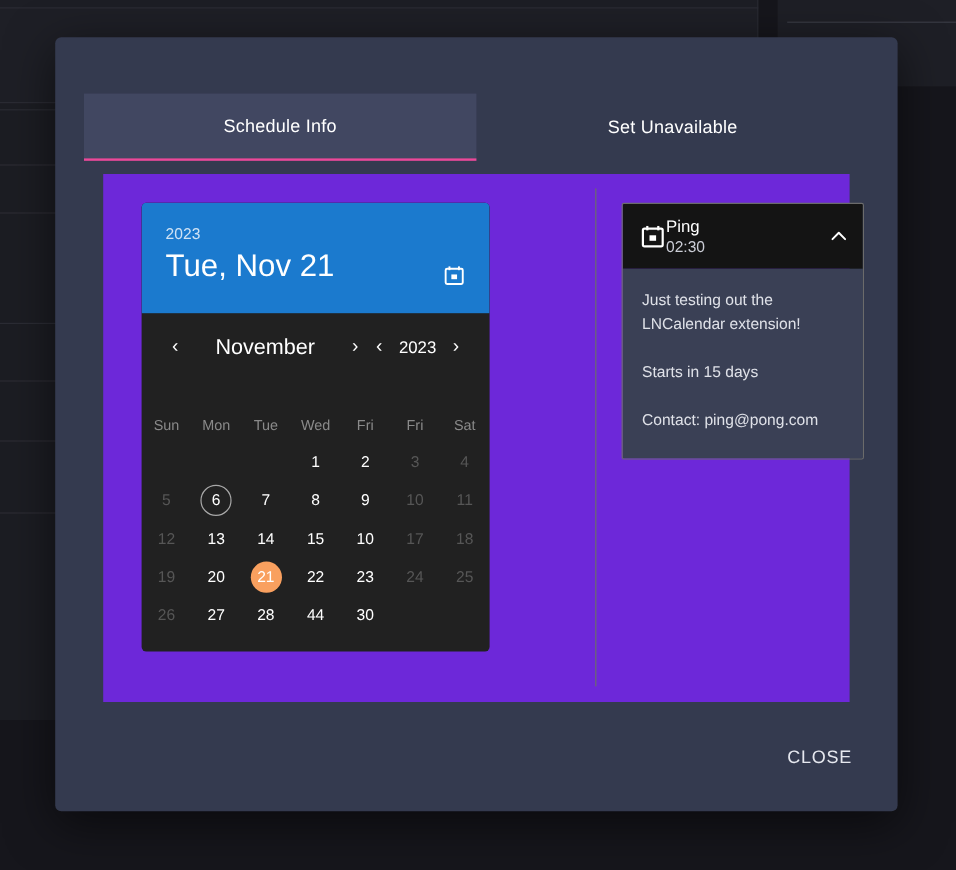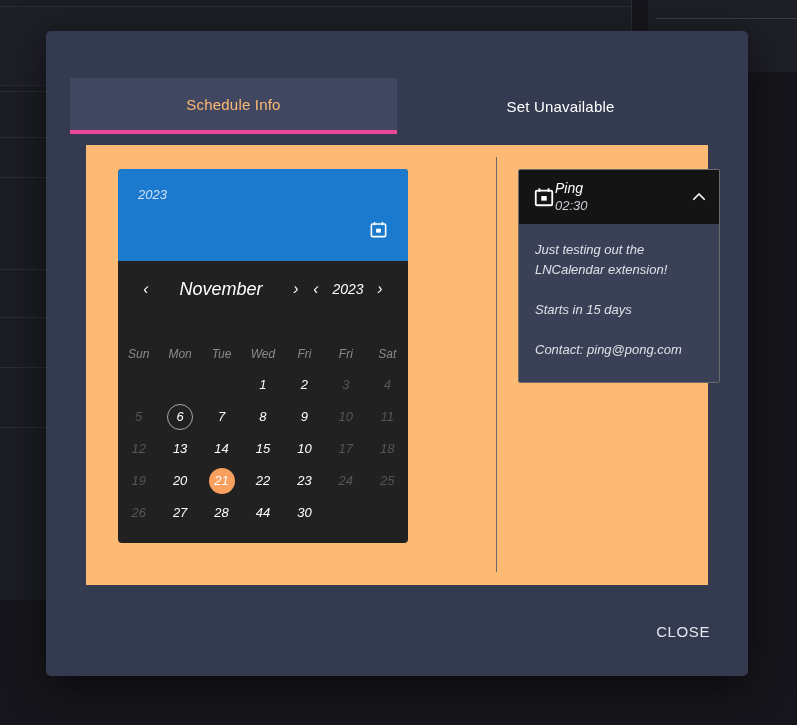--- a/index.html
+++ b/index.html
@@ -83,31 +83,30 @@
     flex: 1 1 0;
     display: flex; align-items: center; justify-content: center;
     font-size: 15px;
     color: #ffffff;
     letter-spacing: .2px;
     cursor: pointer;
     user-select: none;
   }
   .tab.active {
     background: #414761;
-    border-bottom: 4px solid #ec4899;
-    color: #fdba74;
+    border-bottom: 2px solid #ec4899;
+    color: #ffffff;
   }
 
   
   .content {
     position: absolute;
     left: 40px; top: 114px;
     width: 622px; height: 440px;
-    background: #fdba74;
-    font-style: italic;
+    background: #6d28d9;
   }
   .vdivider {
     position: absolute;
     left: 410px; top: 12px;
     width: 1px; height: 415px;
     background: #6b6b6b;
   }
 
   
   .calendar {
@@ -266,20 +265,21 @@
     <div class="tab active">Schedule Info</div>
     <div class="tab">Set Unavailable</div>
   </div>
 
   <div class="content">
     <div class="vdivider"></div>
 
     <div class="calendar">
       <div class="cal-head">
         <div class="cal-year">2023</div>
+        <div class="cal-date">Tue, Nov 21</div>
         <span class="cal-head-icon">
           <svg viewBox="0 0 24 24" width="19" height="19">
             <rect x="3" y="5" width="18" height="16" rx="1.5" fill="none" stroke="#ffffff" stroke-width="2"></rect>
             <rect x="6" y="2.5" width="2" height="4" fill="#ffffff"></rect>
             <rect x="16" y="2.5" width="2" height="4" fill="#ffffff"></rect>
             <rect x="9" y="11" width="6" height="5" fill="#ffffff"></rect>
           </svg>
         </span>
       </div>
 

